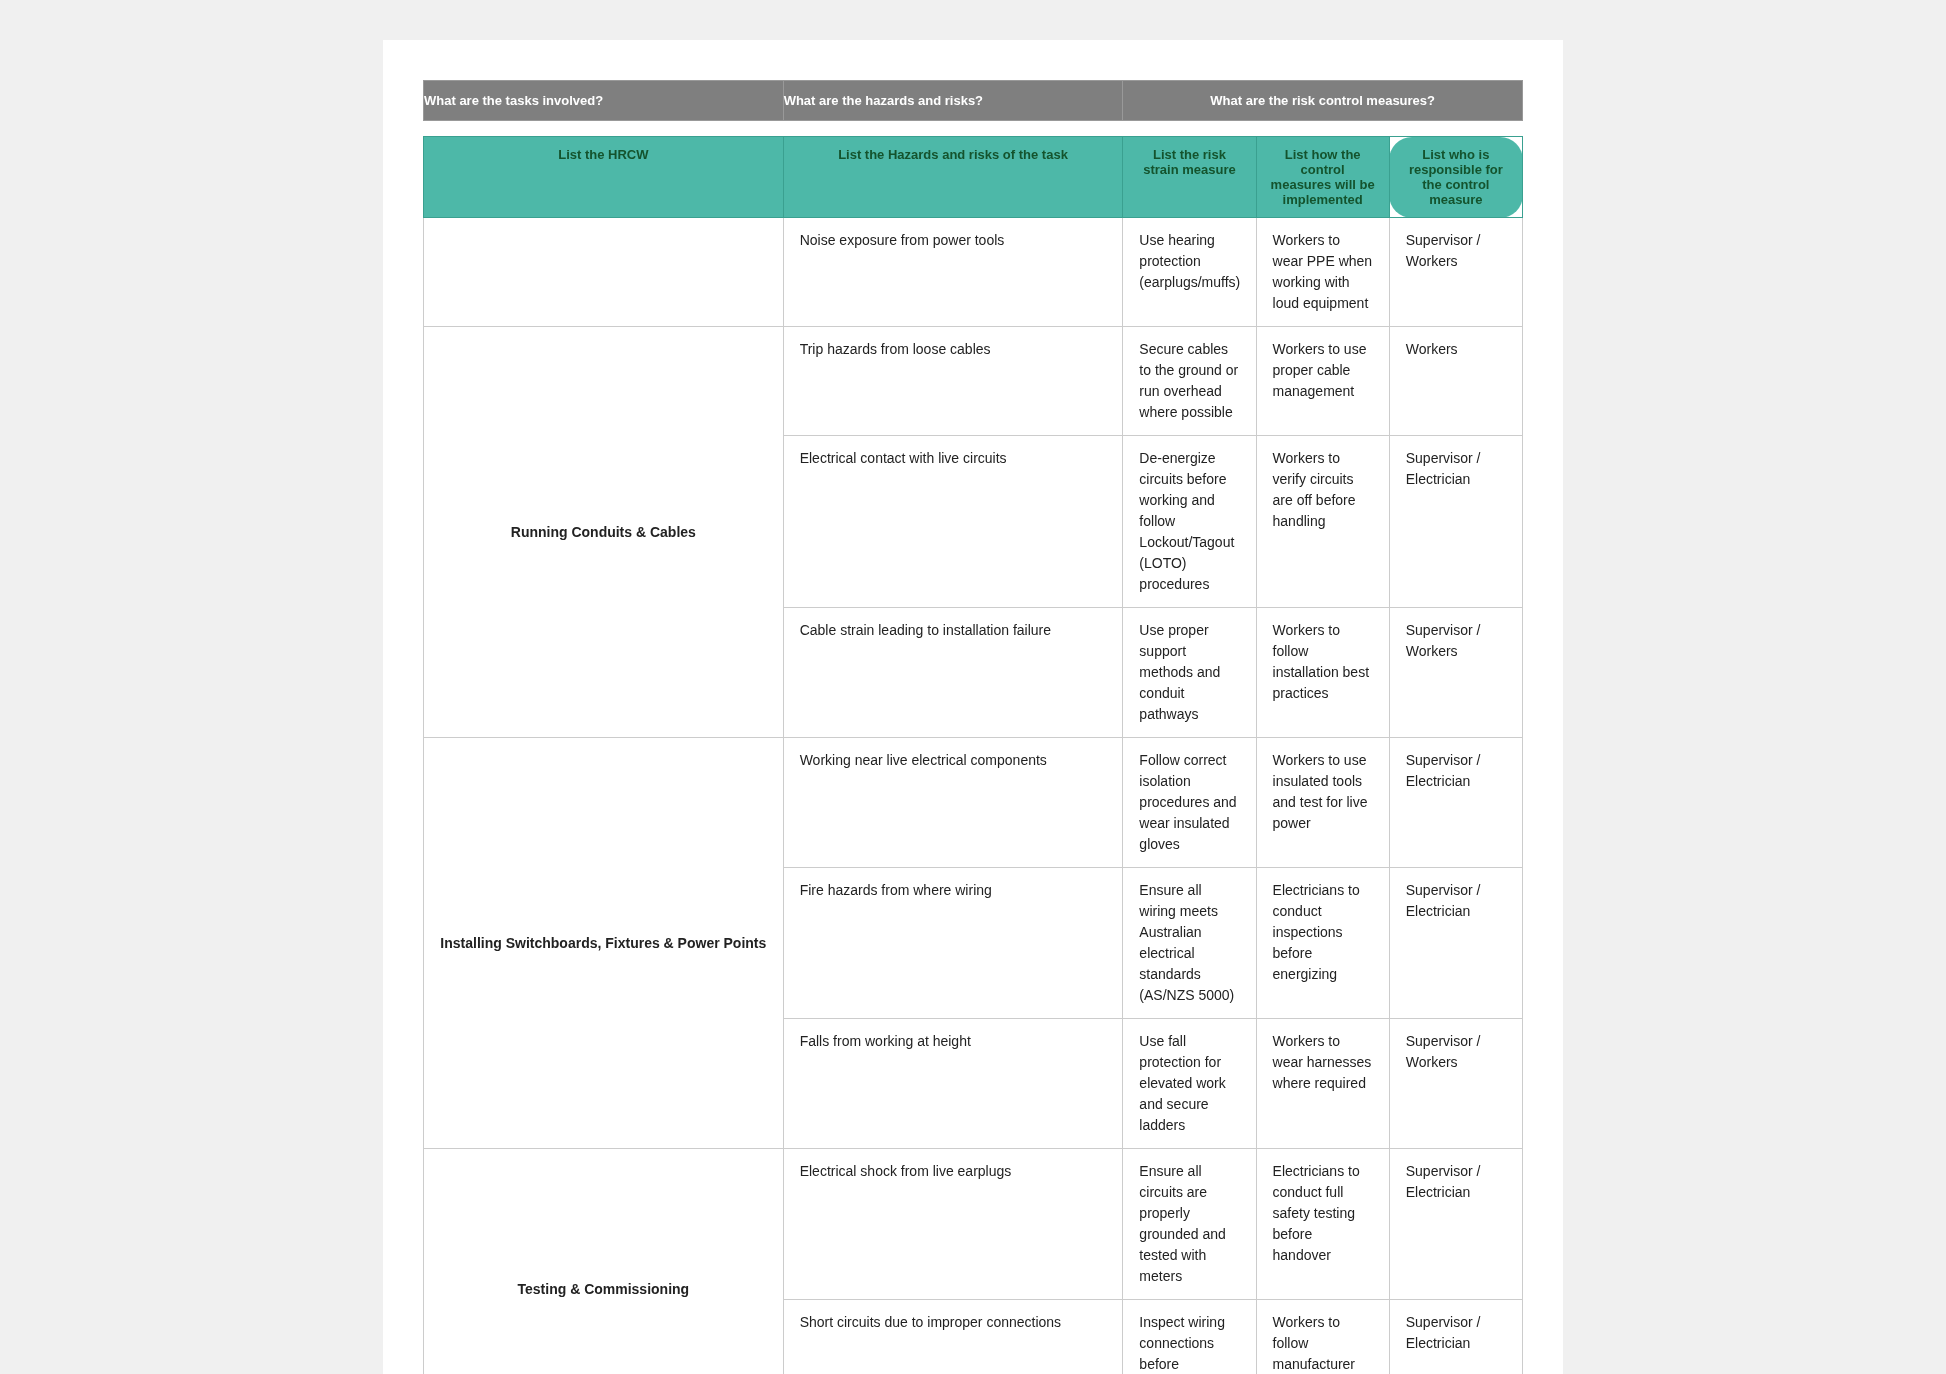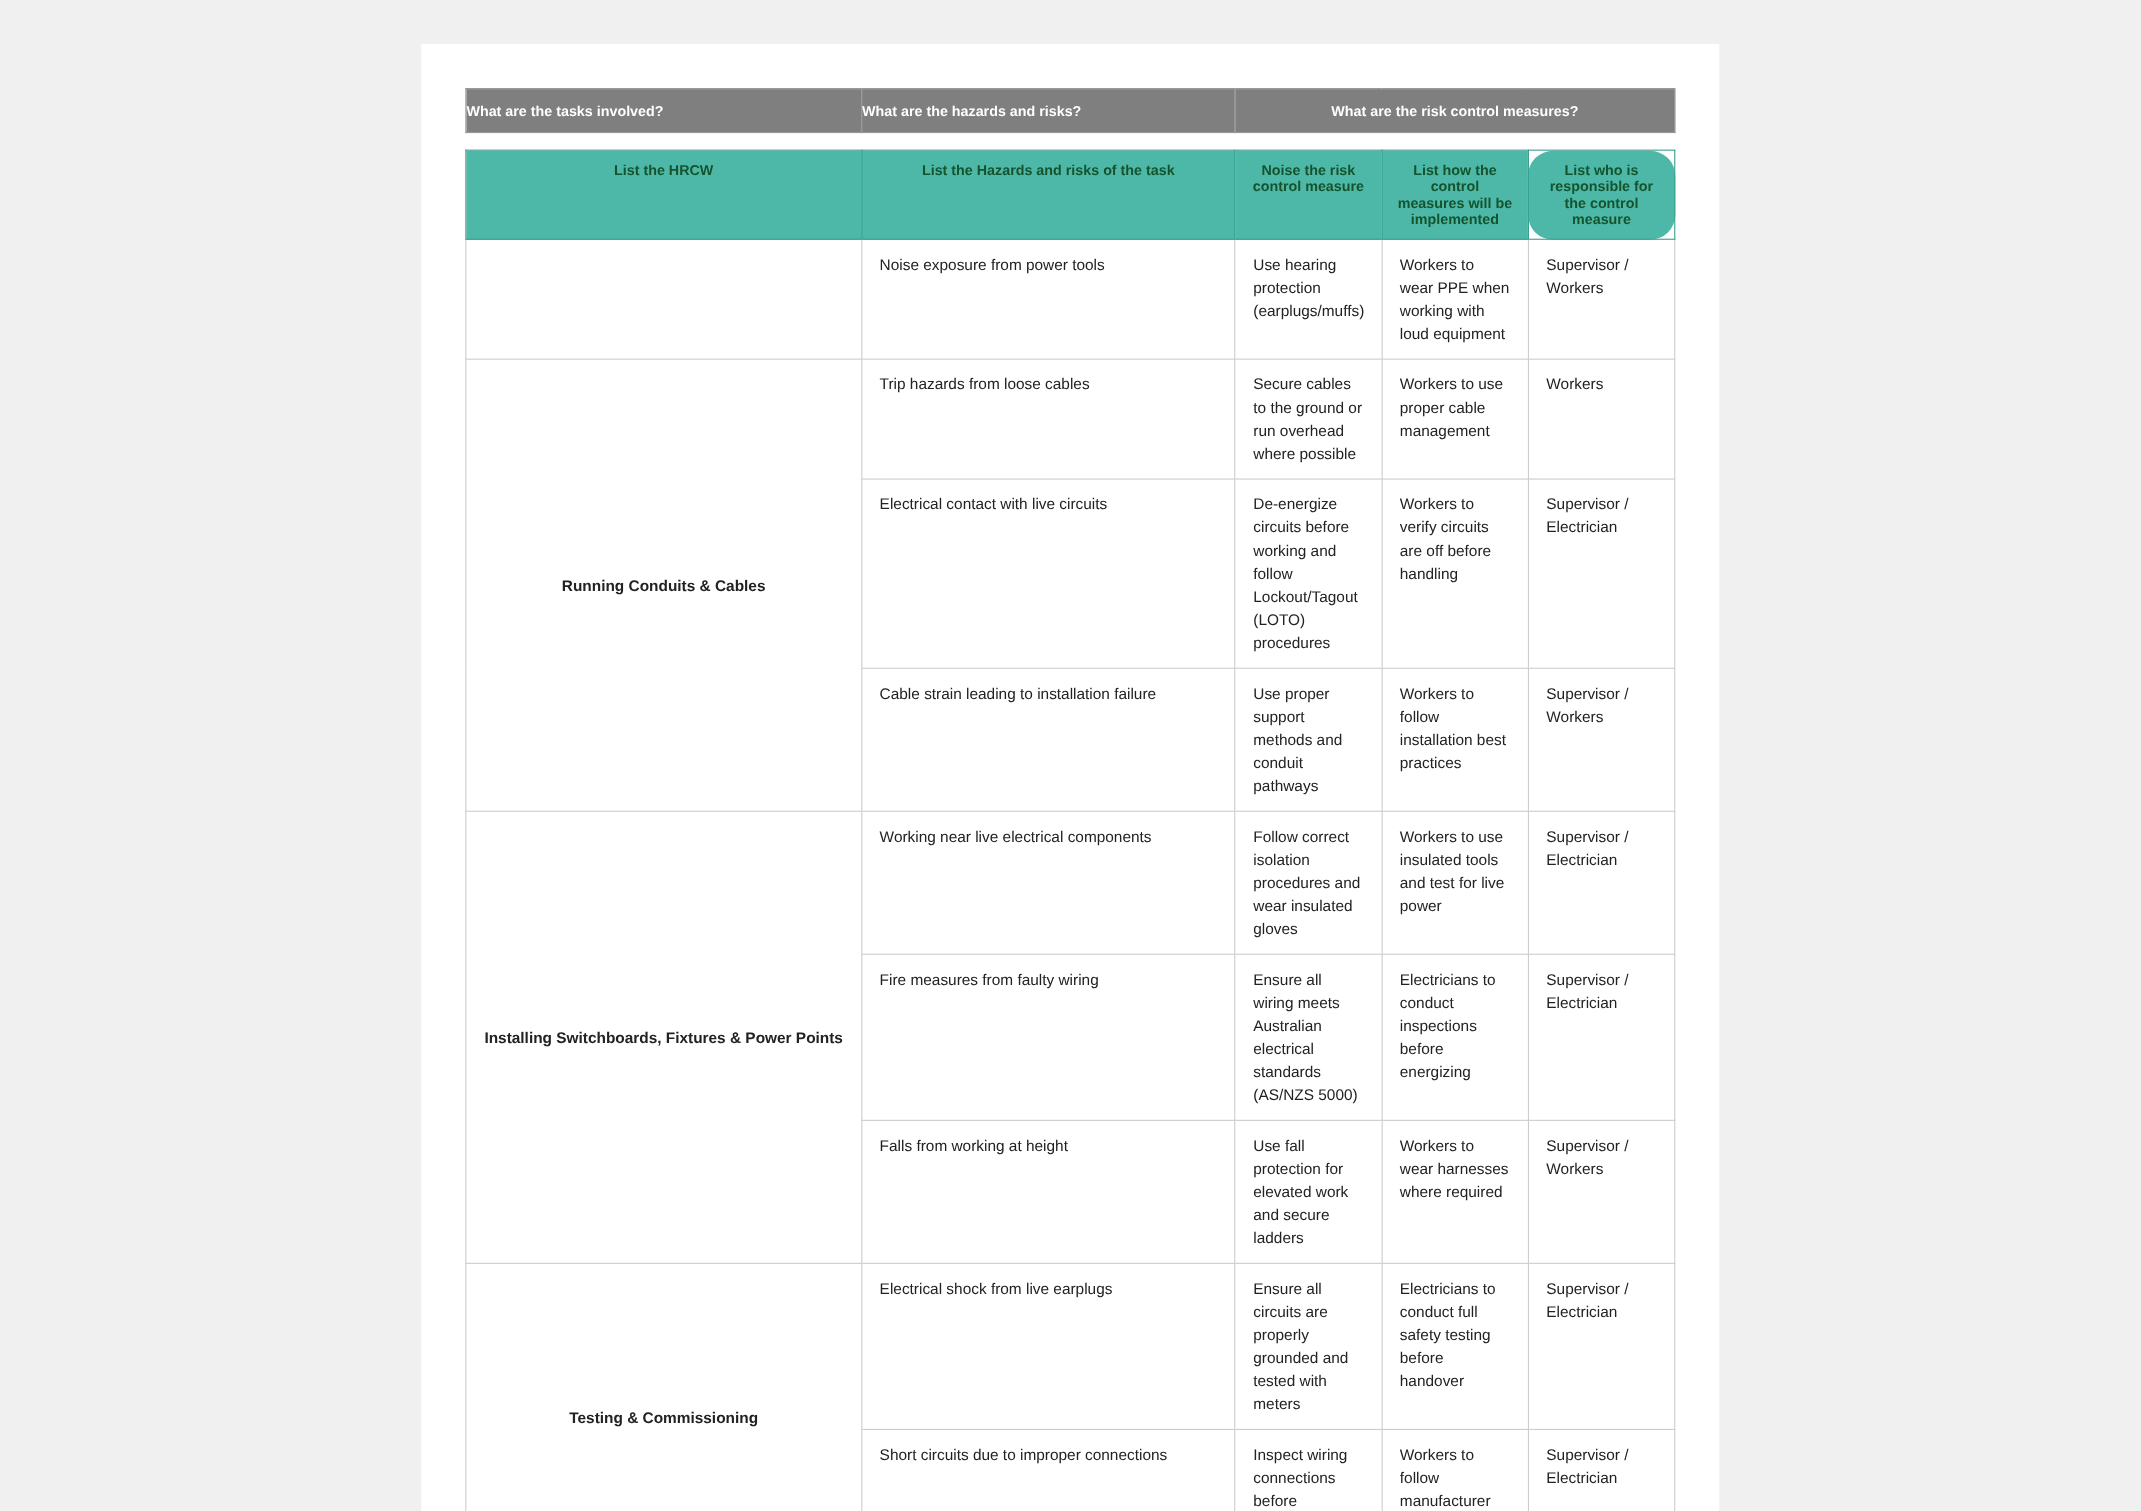--- a/index.html
+++ b/index.html
@@ -82,21 +82,21 @@
         <th class="col-3 merged" colspan="3">What are the risk control measures?</th>
       </tr>
 
       <tr class="spacer-row">
         <td colspan="5"></td>
       </tr>
 
       <tr class="sub-header">
         <th class="col-1">List the HRCW</th>
         <th class="col-2">List the Hazards and risks of the task</th>
-        <th class="col-3">Noise the risk control measure</th>
+        <th class="col-3">List the risk strain measure</th>
         <th class="col-4">List how the control measures will be implemented</th>
         <th class="col-5">List who is responsible for the control measure</th>
       </tr>
     </thead>
     <tbody id="table-body">
     <tr class="data-row">
           <td class="task-cell"></td>
           <td>Noise exposure from power tools</td>
           <td>Use hearing protection (earplugs/muffs)</td>
           <td>Workers to wear PPE when working with loud equipment</td>
@@ -122,21 +122,21 @@
           <td>Supervisor / Workers</td>
         </tr>
         <tr class="data-row">
           <td class="task-cell" rowspan="3">Installing Switchboards, Fixtures &amp; Power Points</td>
           <td>Working near live electrical components</td>
           <td>Follow correct isolation procedures and wear insulated gloves</td>
           <td>Workers to use insulated tools and test for live power</td>
           <td>Supervisor / Electrician</td>
         </tr>
         <tr class="data-row">
-          <td>Fire measures from faulty wiring</td>
+          <td>Fire hazards from where wiring</td>
           <td>Ensure all wiring meets Australian electrical standards (AS/NZS 5000)</td>
           <td>Electricians to conduct inspections before energizing</td>
           <td>Supervisor / Electrician</td>
         </tr>
         <tr class="data-row">
           <td>Falls from working at height</td>
           <td>Use fall protection for elevated work and secure ladders</td>
           <td>Workers to wear harnesses where required</td>
           <td>Supervisor / Workers</td>
         </tr>

